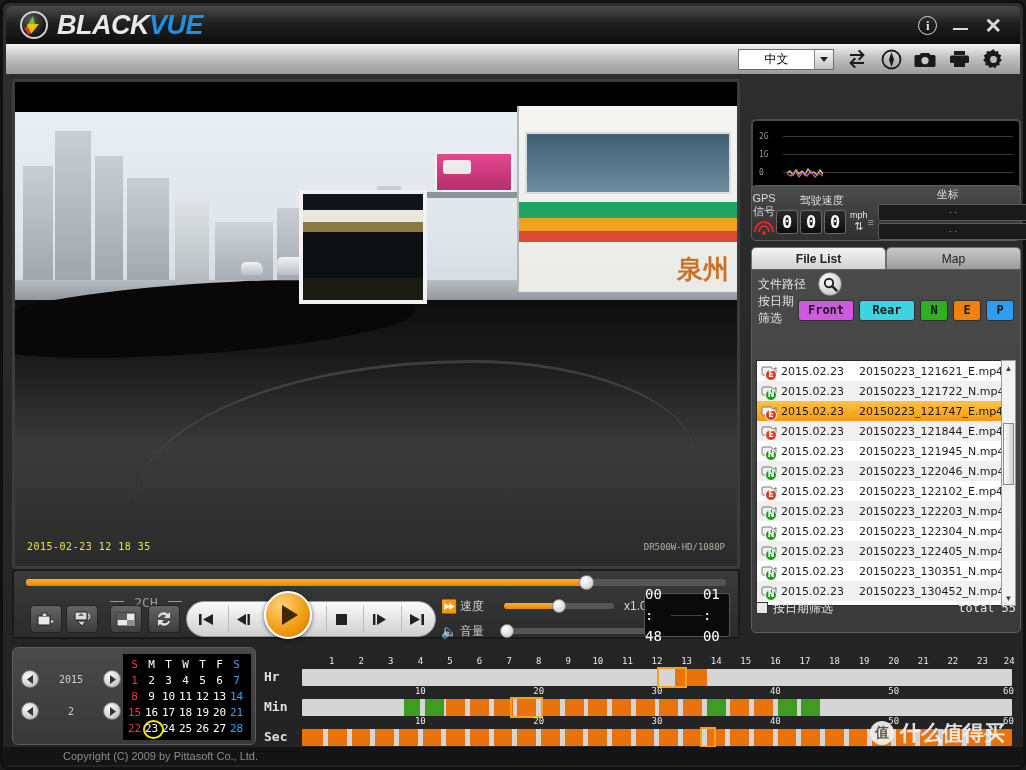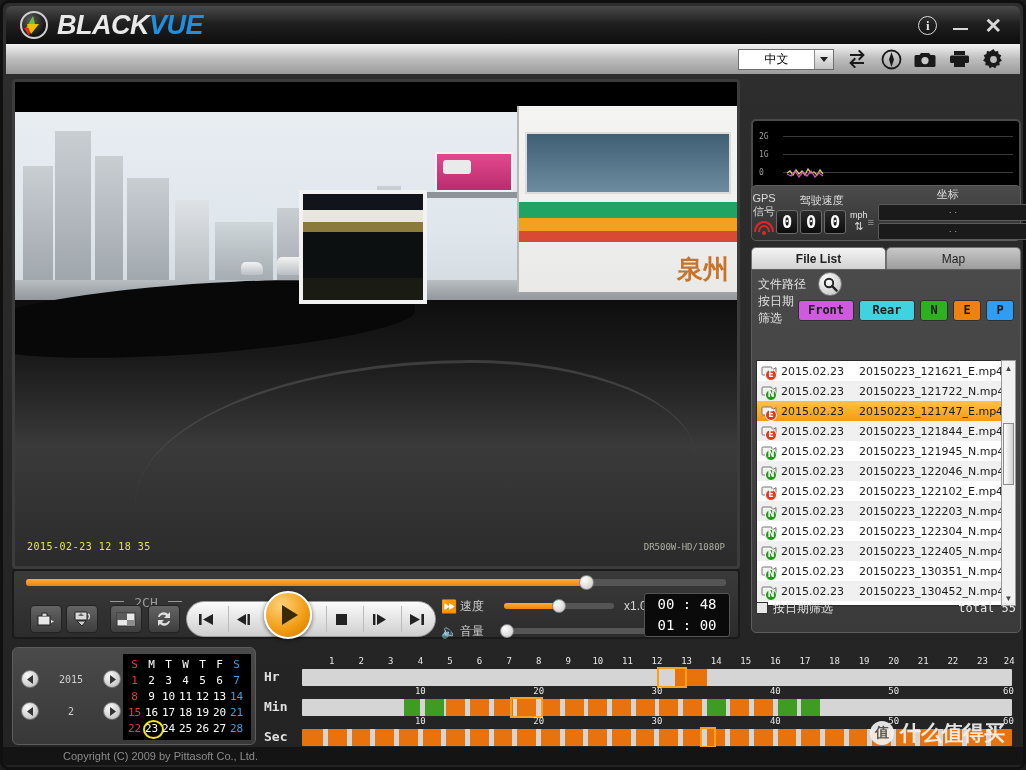--- a/index.html
+++ b/index.html
@@ -189,21 +189,21 @@
   .ctl-ico { width:22px;color:#dcdcdc;font-size:13px;text-align:center; }
   .ctl-name { width:40px;color:#cfcfcf;font-size:12px;font-family:"DejaVu Sans",sans-serif; }
   .mini-slider { position:relative;width:110px;height:6px;background:#555;border-radius:3px;margin-left:4px; }
   .mini-fill { position:absolute;left:0;top:0;height:100%;background:linear-gradient(180deg,#ffae2e,#e8860d);border-radius:3px; }
   .mini-knob { position:absolute;top:50%;width:14px;height:14px;margin:-7px 0 0 -7px;border-radius:50%;
     background:radial-gradient(circle at 35% 30%,#fff,#c6c6c6);border:1px solid #888; }
   .x-rate { color:#d8d8d8;font-size:12px;margin-left:10px; }
   .time-box {
     position:absolute;right:8px;top:22px;width:86px;height:44px;background:#0a0a0a;
     border:1px solid #555;border-radius:3px;
-    display:flex;flex-direction:column;align-items:center;justify-content:center;
+    display:flex;align-items:center;justify-content:center;
   }
   .time-box div { color:#fff;font-size:14px;font-family:"DejaVu Sans Mono",monospace;line-height:21px; }
   .time-box .sep { width:72px;height:1px;background:#444; }
 
   
   .gsensor {
     position:absolute;left:748px;top:76px;width:270px;height:102px;
     background:#000;border:2px solid #4a4a4a;border-radius:5px;margin-top:40px;
   }
   .gs-grid { position:absolute;inset:0; }

